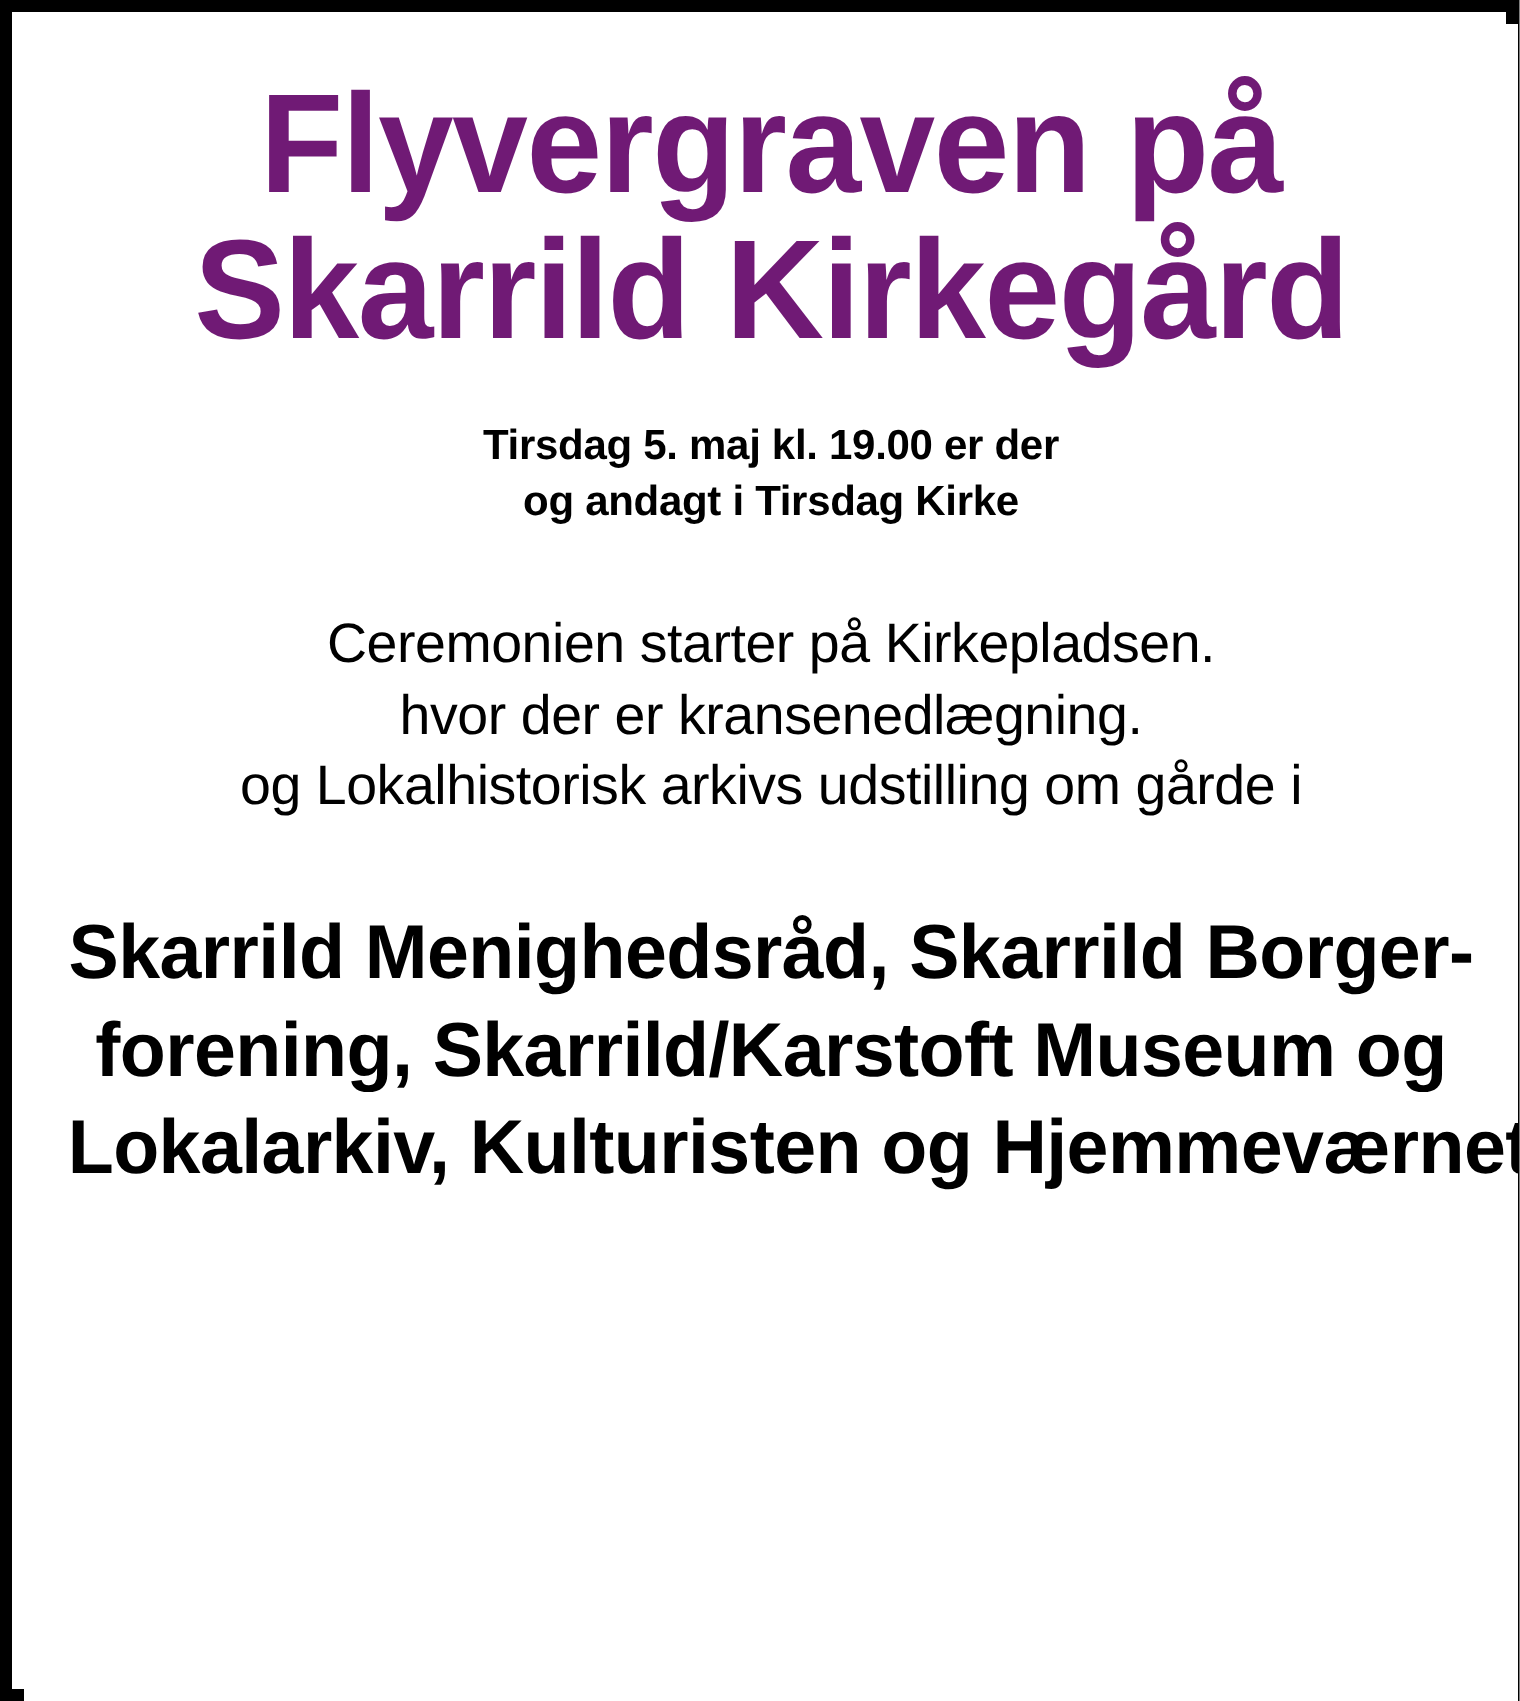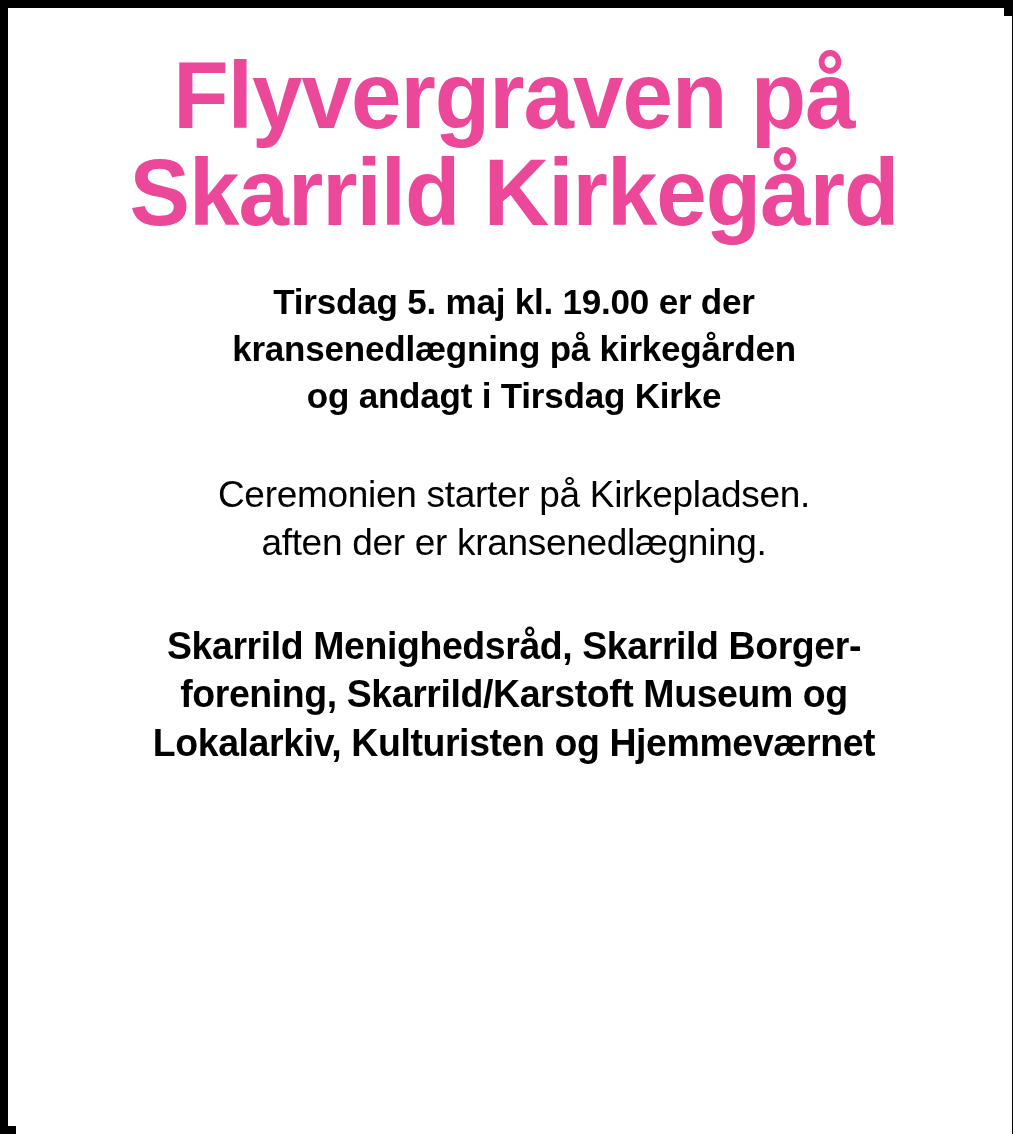--- a/index.html
+++ b/index.html
@@ -39,40 +39,40 @@
     box-sizing: border-box;
     padding: 0 22px;
     text-align: center;
     overflow: hidden;
   }
 
   
   .headline {
     margin: 0;
     padding-top: 32px;
-    color: #ec4899;
+    color: #701a75;
     font-weight: bold;
     font-size: 94px;
     line-height: 1.03;
     letter-spacing: -1.0px;
     white-space: nowrap;
   }
   .headline .hl-line {
     display: block;
     transform: scaleX(0.965);
     transform-origin: center center;
   }
 
   
   .subheading {
     margin: 0;
     padding-top: 36px;
     color: #000000;
     font-weight: bold;
-    font-size: 35px;
+    font-size: 28px;
     line-height: 1.35;
     letter-spacing: -0.2px;
     white-space: nowrap;
   }
   .subheading .sub-line { display: block; }
 
   
   .bodytext {
     margin: 0;
     padding-top: 52px;
@@ -84,21 +84,21 @@
     white-space: nowrap;
   }
   .bodytext .body-line { display: block; }
 
   
   .footer {
     margin: 0;
     padding-top: 56px;
     color: #000000;
     font-weight: bold;
-    font-size: 38px;
+    font-size: 51px;
     line-height: 1.27;
     letter-spacing: -0.4px;
     white-space: nowrap;
   }
   .footer .footer-line {
     display: block;
     transform: scaleX(0.985);
     transform-origin: center center;
   }
 </style>
@@ -108,27 +108,27 @@
 <div id="ad-frame">
   <div id="ad-inner">
 
     <div class="headline">
       <span class="hl-line">Flyvergraven på</span>
       <span class="hl-line">Skarrild Kirkegård</span>
     </div>
 
     <div class="subheading">
       <span class="sub-line">Tirsdag 5. maj kl. 19.00 er der</span>
-      <span class="sub-line">kransenedlægning på kirkegården</span>
       <span class="sub-line">og andagt i Tirsdag Kirke</span>
     </div>
 
     <div class="bodytext">
       <span class="body-line">Ceremonien starter på Kirkepladsen.</span>
-      <span class="body-line">aften der er kransenedlægning.</span>
+      <span class="body-line">hvor der er kransenedlægning.</span>
+      <span class="body-line">og Lokalhistorisk arkivs udstilling om gårde i</span>
     </div>
 
     <div class="footer">
       <span class="footer-line">Skarrild Menighedsråd, Skarrild Borger-</span>
       <span class="footer-line">forening, Skarrild/Karstoft Museum og</span>
       <span class="footer-line">Lokalarkiv, Kulturisten og Hjemmeværnet</span>
     </div>
 
   </div>
 </div>

